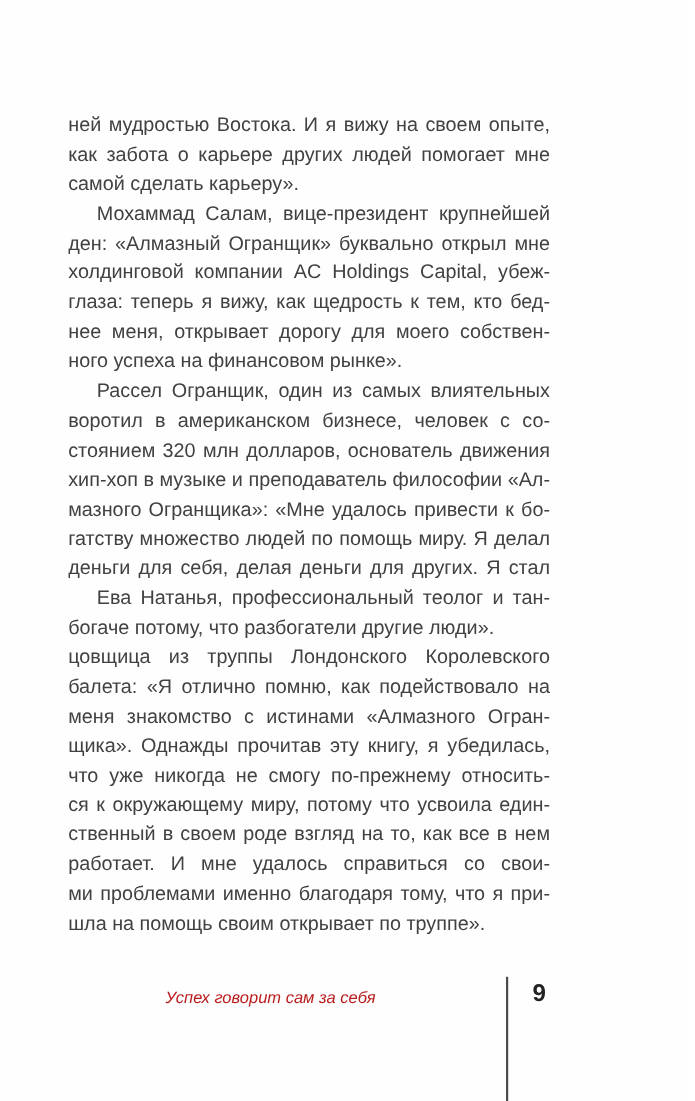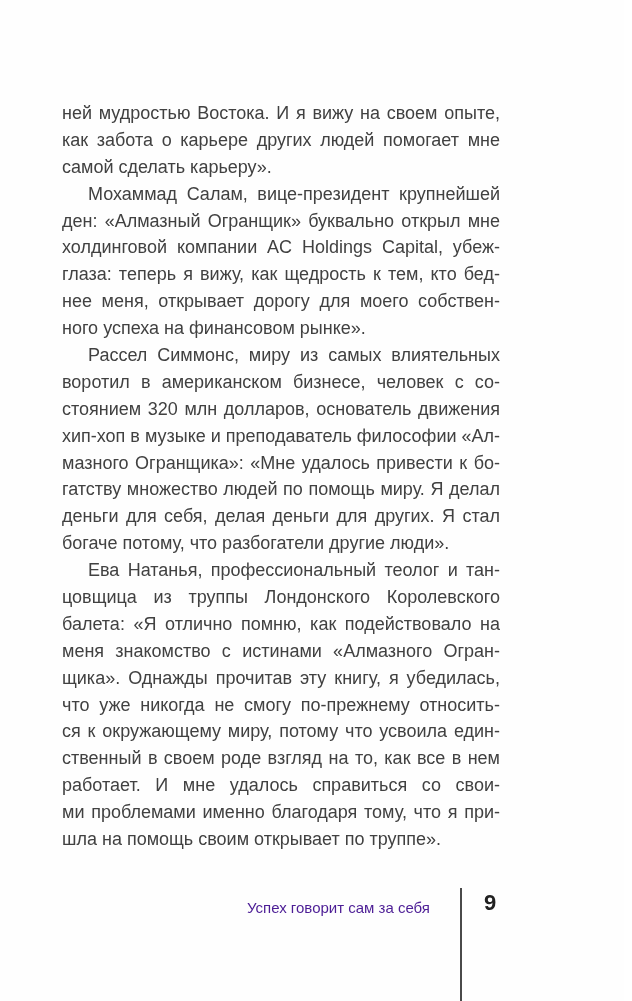--- a/index.html
+++ b/index.html
@@ -37,24 +37,25 @@
     text-align-last: left;
   }
   .text-line.para-first-indent {
     text-indent: 26px;
   }
   .footer-label {
     position: absolute;
     left: 62px;
     top: 898px;
     width: 368px;
-    text-align: right;
+    text-align: center;
+    font-style: italic;
     font-size: 15px;
     line-height: 20px;
-    color: #4c1d95;
+    color: #b91c1c;
   }
   .footer-rule {
     position: absolute;
     left: 460px;
     top: 888px;
     width: 2px;
     height: 113px;
     background: #4a4a4a;
   }
   .page-number {
@@ -75,29 +76,29 @@
   <div class="text-block" style="color: rgb(65, 65, 65);">
       <div class="text-line">ней мудростью Востока. И я вижу на своем опыте,</div>
       <div class="text-line">как забота о карьере других людей помогает мне</div>
       <div class="text-line para-end">самой сделать карьеру».</div>
       <div class="text-line para-first-indent">Мохаммад Салам, вице-президент крупнейшей</div>
       <div class="text-line">ден: «Алмазный Огранщик» буквально открыл мне</div>
       <div class="text-line">холдинговой компании AC Holdings Capital, убеж-</div>
       <div class="text-line">глаза: теперь я вижу, как щедрость к тем, кто бед-</div>
       <div class="text-line">нее меня, открывает дорогу для моего собствен-</div>
       <div class="text-line para-end">ного успеха на финансовом рынке».</div>
-      <div class="text-line para-first-indent">Рассел Симмонс, миру из самых влиятельных</div>
+      <div class="text-line para-first-indent">Рассел Огранщик, один из самых влиятельных</div>
       <div class="text-line">воротил в американском бизнесе, человек с со-</div>
       <div class="text-line">стоянием 320 млн долларов, основатель движения</div>
       <div class="text-line">хип-хоп в музыке и преподаватель философии «Ал-</div>
       <div class="text-line">мазного Огранщика»: «Мне удалось привести к бо-</div>
       <div class="text-line">гатству множество людей по помощь миру. Я делал</div>
       <div class="text-line">деньги для себя, делая деньги для других. Я стал</div>
+      <div class="text-line para-first-indent">Ева Натанья, профессиональный теолог и тан-</div>
       <div class="text-line para-end">богаче потому, что разбогатели другие люди».</div>
-      <div class="text-line para-first-indent">Ева Натанья, профессиональный теолог и тан-</div>
       <div class="text-line">цовщица из труппы Лондонского Королевского</div>
       <div class="text-line">балета: «Я отлично помню, как подействовало на</div>
       <div class="text-line">меня знакомство с истинами «Алмазного Огран-</div>
       <div class="text-line">щика». Однажды прочитав эту книгу, я убедилась,</div>
       <div class="text-line">что уже никогда не смогу по-прежнему относить-</div>
       <div class="text-line">ся к окружающему миру, потому что усвоила един-</div>
       <div class="text-line">ственный в своем роде взгляд на то, как все в нем</div>
       <div class="text-line">работает. И мне удалось справиться со свои-</div>
       <div class="text-line">ми проблемами именно благодаря тому, что я при-</div>
       <div class="text-line para-end">шла на помощь своим открывает по труппе».</div>

